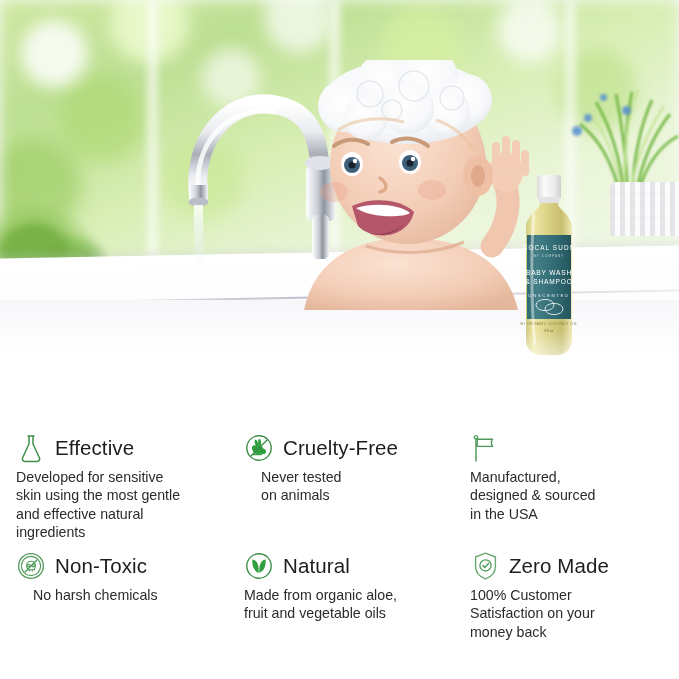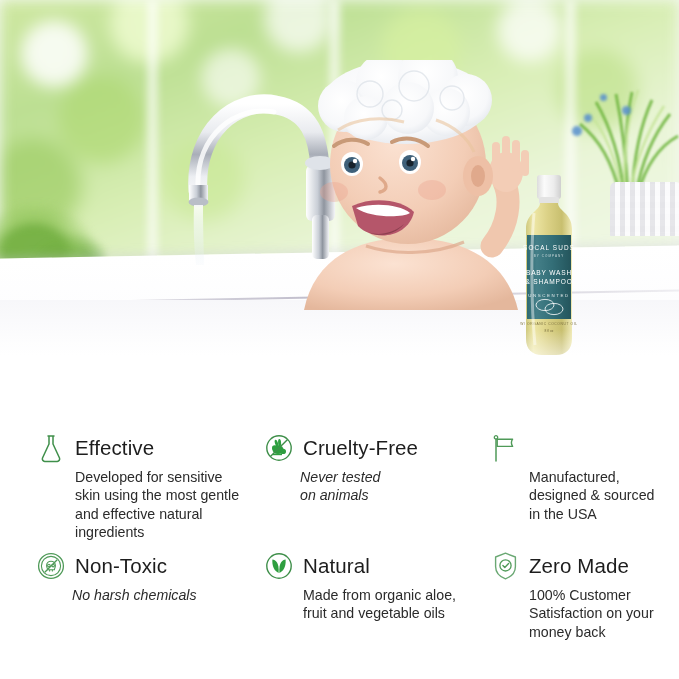--- a/index.html
+++ b/index.html
@@ -83,35 +83,35 @@
     position:absolute;left:0;top:330px;width:679px;height:80px;
     background:linear-gradient(180deg,rgba(255,255,255,0) 0%,rgba(255,255,255,.75) 45%,#ffffff 100%);
   }
   .panel{position:absolute;left:0;top:398px;width:679px;height:281px;background:#ffffff;}
 
   
   .benefits{
     position:absolute;left:0;top:432px;width:679px;height:247px;
     display:grid;grid-template-columns:228px 226px 225px;
     grid-template-rows:118px 118px;
-    box-sizing:border-box;padding-left:36px;
+    box-sizing:border-box;padding-left:16px;
   }
   .benefit{position:relative;}
   .bhead{display:flex;align-items:center;gap:9px;height:32px;}
   .bicon{width:30px;height:32px;flex:0 0 30px;display:flex;align-items:center;justify-content:center;}
   .btitle{
     font-size:20.5px;color:#1d1d1d;letter-spacing:.1px;line-height:1;
     font-family:"Liberation Sans", sans-serif;font-weight:400;white-space:nowrap;
   }
   .bdesc{
-    margin-top:4px;margin-left:39px;
+    margin-top:4px;
     font-size:14.2px;line-height:1.30;color:#2b2b2b;
     font-family:"Liberation Sans", sans-serif;white-space:pre-line;
   }
-  .col2 .bdesc{margin-left:36px;font-style:italic;}
+  .col2 .bdesc{margin-left:17px;}
 </style>
 </head>
 <body>
 
 <div class="page">
 
   <div class="hero">
     <div class="bokeh"></div>
     <div class="win-frame wf1"></div>
     <div class="win-frame wf2"></div>

